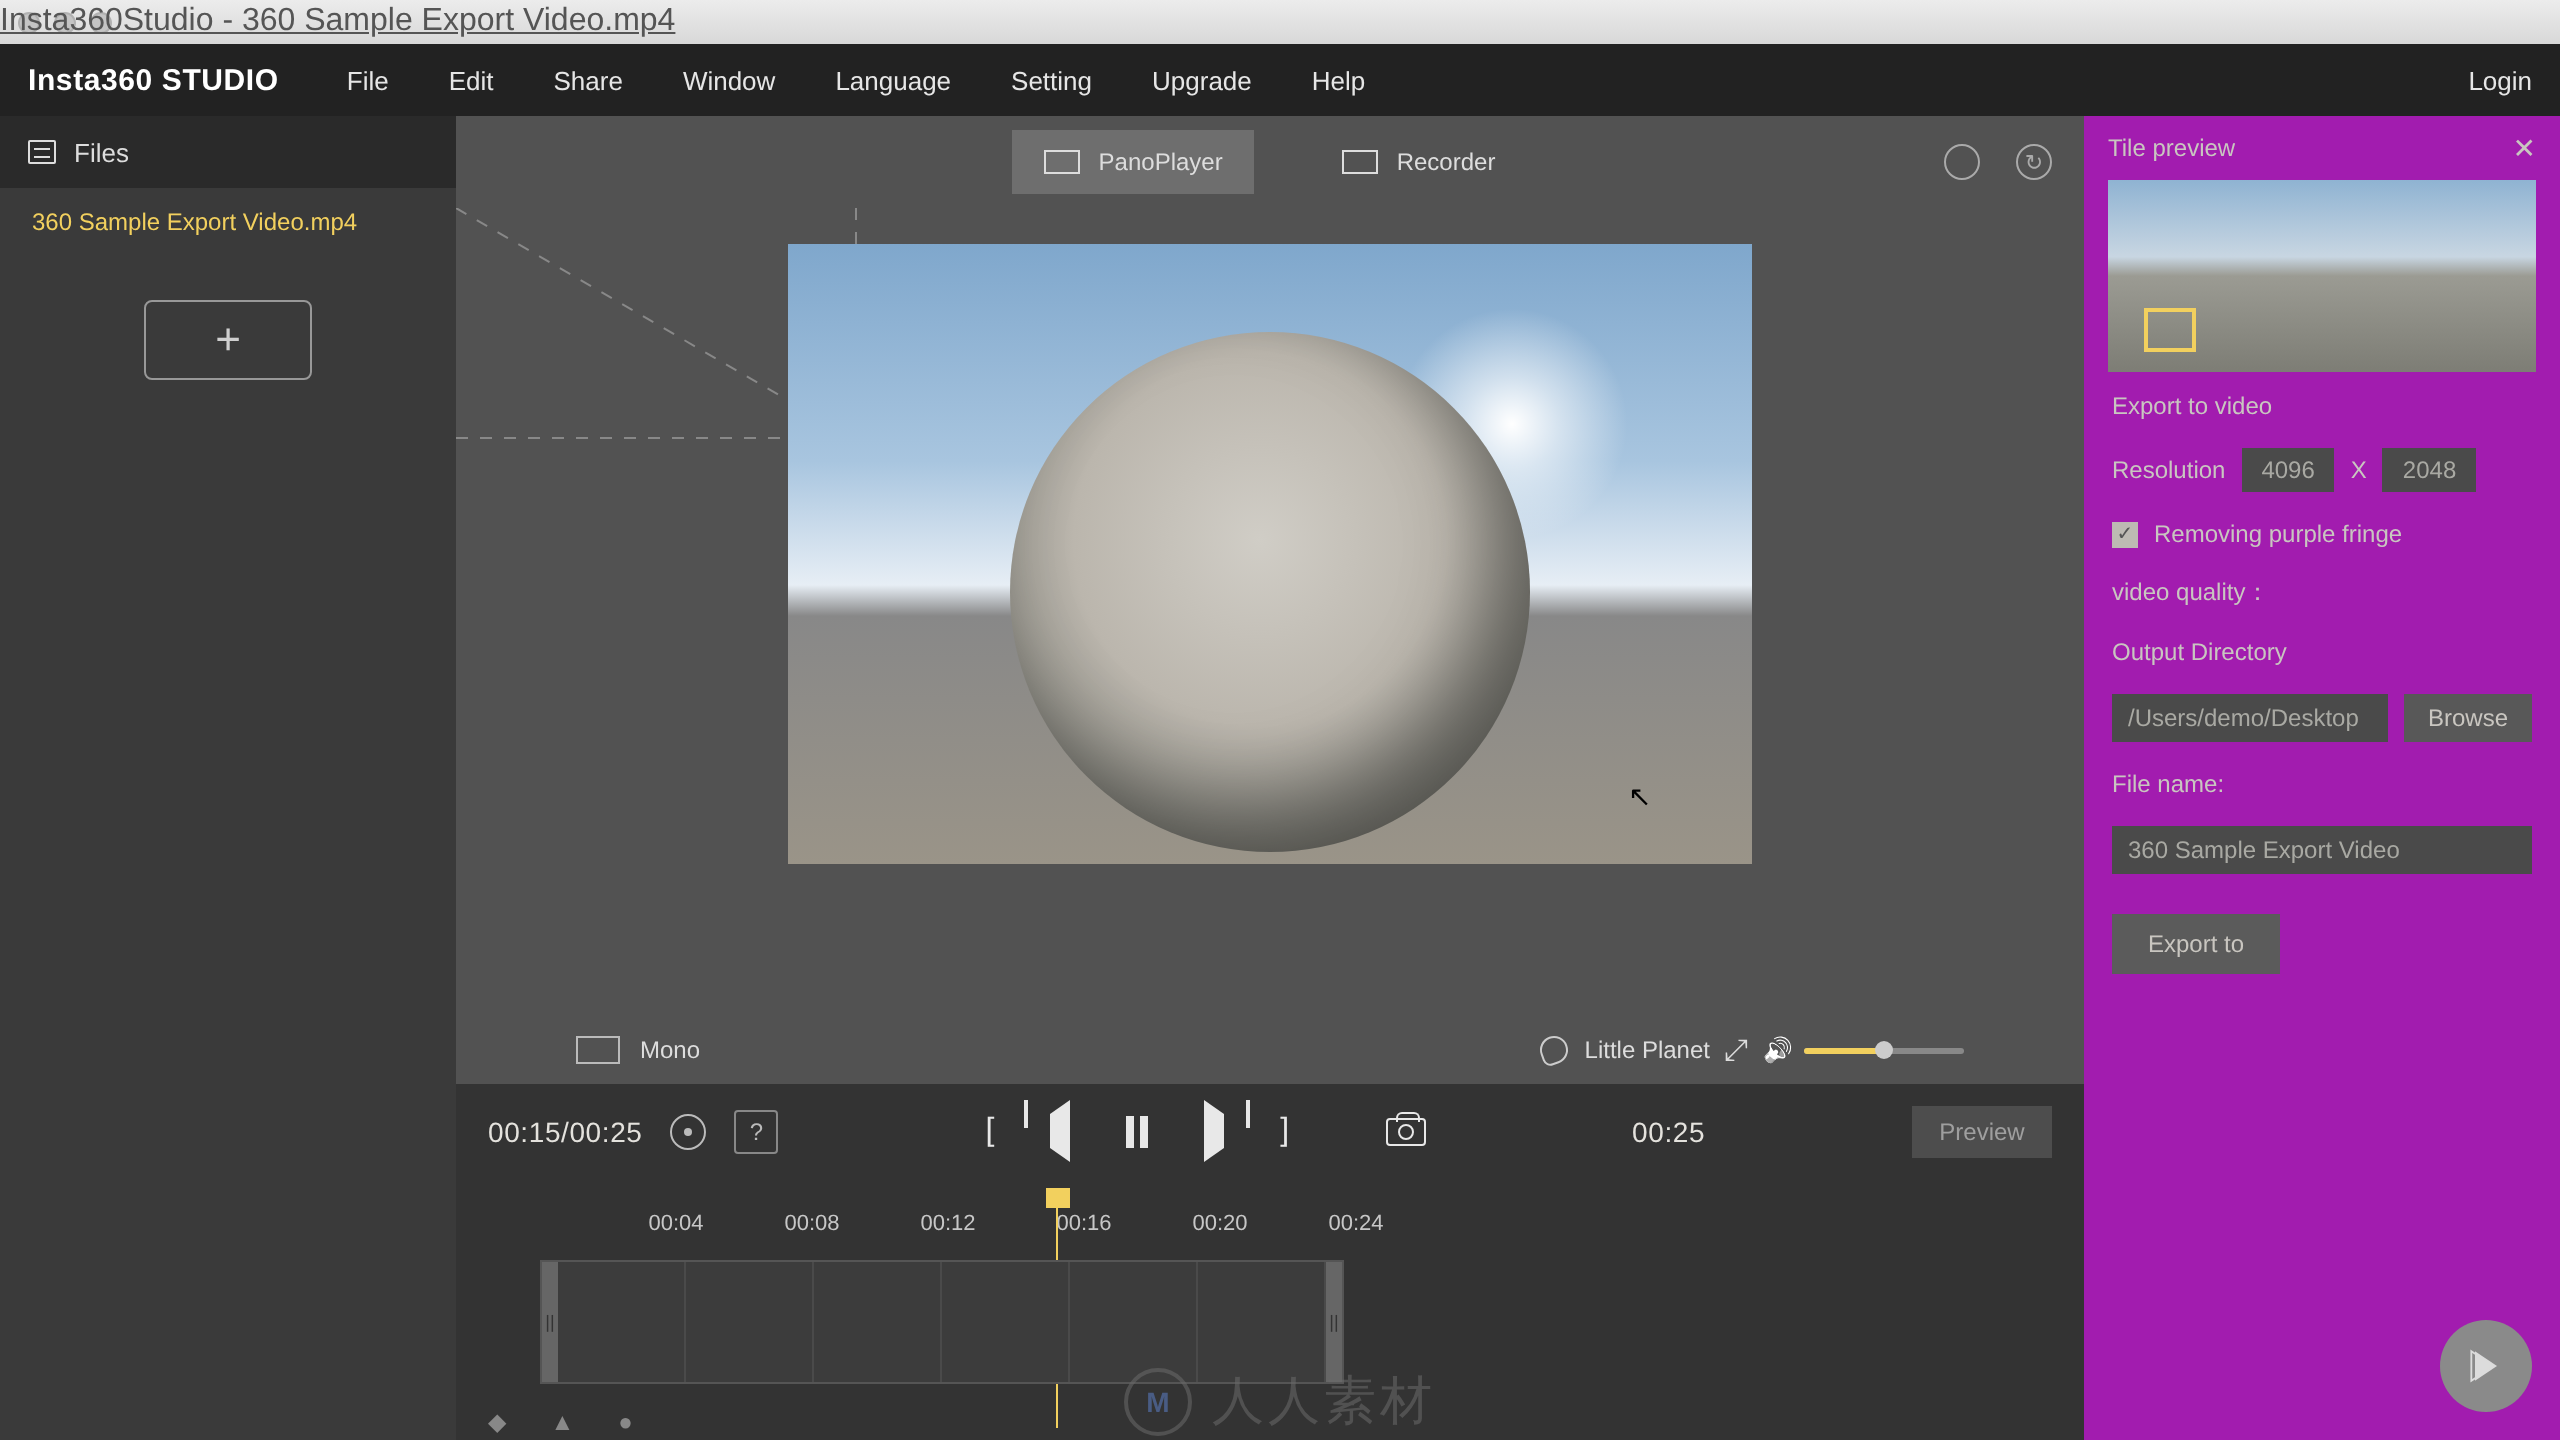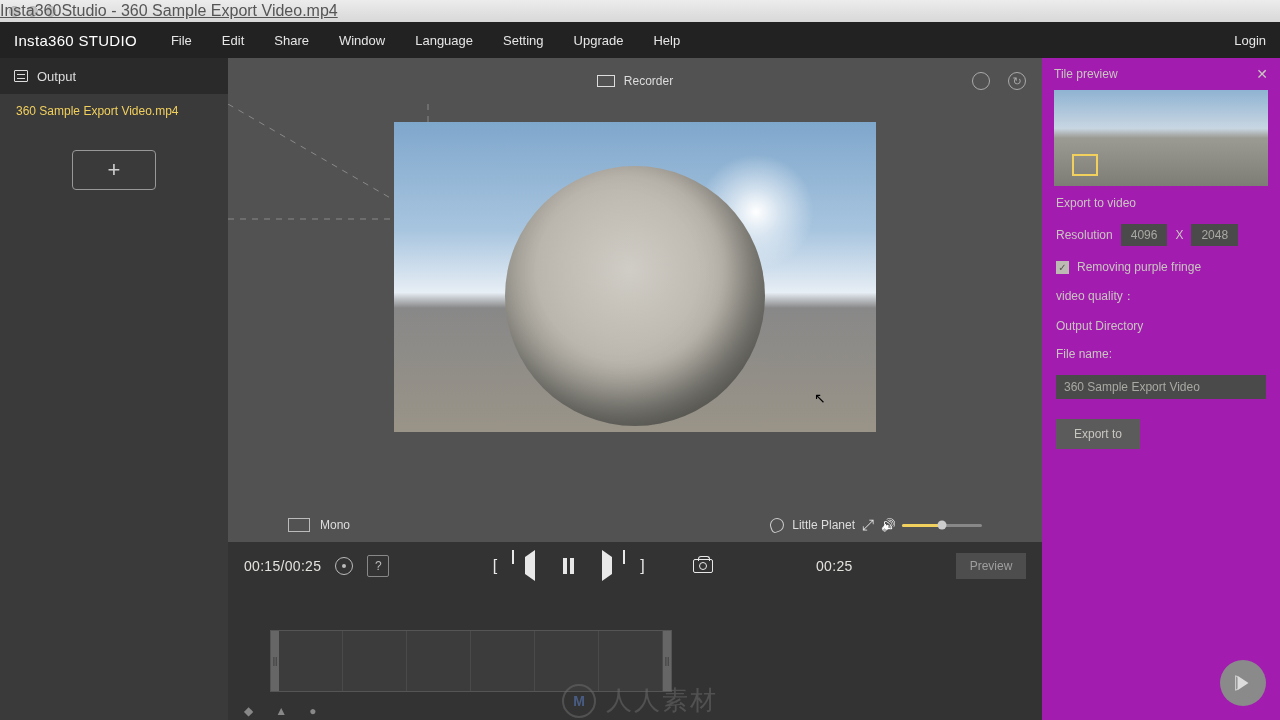--- a/index.html
+++ b/index.html
@@ -6,21 +6,21 @@
 body { width:1280px; height:720px; overflow:hidden; background:#5a5a5a; color:#ddd; font-size:12px; position:relative; }
 
 
 .titlebar { height:22px; background:linear-gradient(#ececec,#d8d8d8); display:flex; align-items:center; position:relative; }
 .traffic { display:flex; gap:7px; margin-left:9px; }
 .traffic span { width:11px; height:11px; border-radius:50%; background:#c4c4c4; border:1px solid #b1b1b1; }
 .titlebar .title { position:absolute; left:0; right:0; text-align:left; color:#555; font-size:16px;text-decoration:underline; }
 
 
 .menubar { height:36px; background:#222; display:flex; align-items:center; padding:0 14px; }
-.brand { font-size:15px; font-weight:400; color:#fff; margin-right:34px; letter-spacing:0.3px; }
+.brand { font-size:15px; font-weight:700; color:#fff; margin-right:34px; letter-spacing:0.3px; }
 .menubar .menu { display:flex; gap:30px; }
 .menubar .menu span { color:#e6e6e6; font-size:13px; cursor:pointer; }
 .menubar .login { margin-left:auto; color:#e6e6e6; font-size:13px; cursor:pointer; }
 
 .rows { display:flex; height:calc(720px - 22px - 36px); }
 
 
 .sidebar { width:228px; background:#3a3a3a; display:flex; flex-direction:column; }
 .files-head { height:36px; background:#2a2a2a; display:flex; align-items:center; gap:9px; padding:0 14px; font-size:13px; }
 .files-head .ico { width:14px; height:12px; border:1px solid #ddd; border-radius:1px; position:relative; }
@@ -142,28 +142,32 @@
     <span>Help</span>
   </div>
   <div class="login">Login</div>
 </div>
 
 <div class="rows">
 
   <div class="sidebar">
     <div class="files-head">
       <span class="ico"></span>
-      <span>Output</span>
+      <span>Files</span>
     </div>
     <div class="file-item">360 Sample Export Video.mp4</div>
     <div class="addbox"></div>
   </div>
 
   <div class="center">
     <div class="topstrip">
+      <div class="tab active">
+        <span class="tico"></span>
+        <span>PanoPlayer</span>
+      </div>
       <div class="tab">
         <span class="tico"></span>
         <span>Recorder</span>
       </div>
       <div class="right-ctrl">
         <span class="circ-ico"></span>
         <span class="circ-ico refresh"></span>
       </div>
     </div>
 
@@ -218,20 +222,30 @@
             </span>
         <span><span class="next"></span></span>
         <span class="bracket">]</span>
         <span class="cam-ico"></span>
       </div>
       <span class="tc">00:25</span>
       <div class="prev-btn">Preview</div>
     </div>
 
     <div class="timeline">
+      <div class="ruler">
+        <span class="tick" style="left:68px">00:04</span>
+        <span class="tick" style="left:136px">00:08</span>
+        <span class="tick" style="left:204px">00:12</span>
+        <span class="tick" style="left:272px">00:16</span>
+        <span class="tick" style="left:340px">00:20</span>
+        <span class="tick" style="left:408px">00:24</span>
+        <div class="playhead"></div>
+        <div class="playline"></div>
+      </div>
       <div class="strip">
         <div class="handle">||</div>
         <div class="seg"></div>
             <div class="seg"></div>
             <div class="seg"></div>
             <div class="seg"></div>
             <div class="seg"></div>
             <div class="seg"></div>
         <div class="handle">||</div>
       </div>
@@ -259,20 +273,24 @@
         <span class="inpbox">4096</span>
         <span>X</span>
         <span class="inpbox">2048</span>
       </div>
       <div class="rp-row">
         <span class="rp-chk"></span>
         <span>Removing purple fringe</span>
       </div>
       <div>video quality：</div>
       <div>Output Directory</div>
+      <div class="rp-row">
+        <div class="rp-input" style="flex:1">/Users/demo/Desktop</div>
+        <div class="rp-btn">Browse</div>
+      </div>
       <div>File name:</div>
       <div class="rp-input">360 Sample Export Video</div>
       <div class="rp-export">Export to</div>
     </div>
   </div>
 </div>
 
 <div class="bigplay">
   <svg viewBox="0 0 24 24">
       <path d="M6 4l12 8-12 8z" fill="#dcdcdc"></path>

